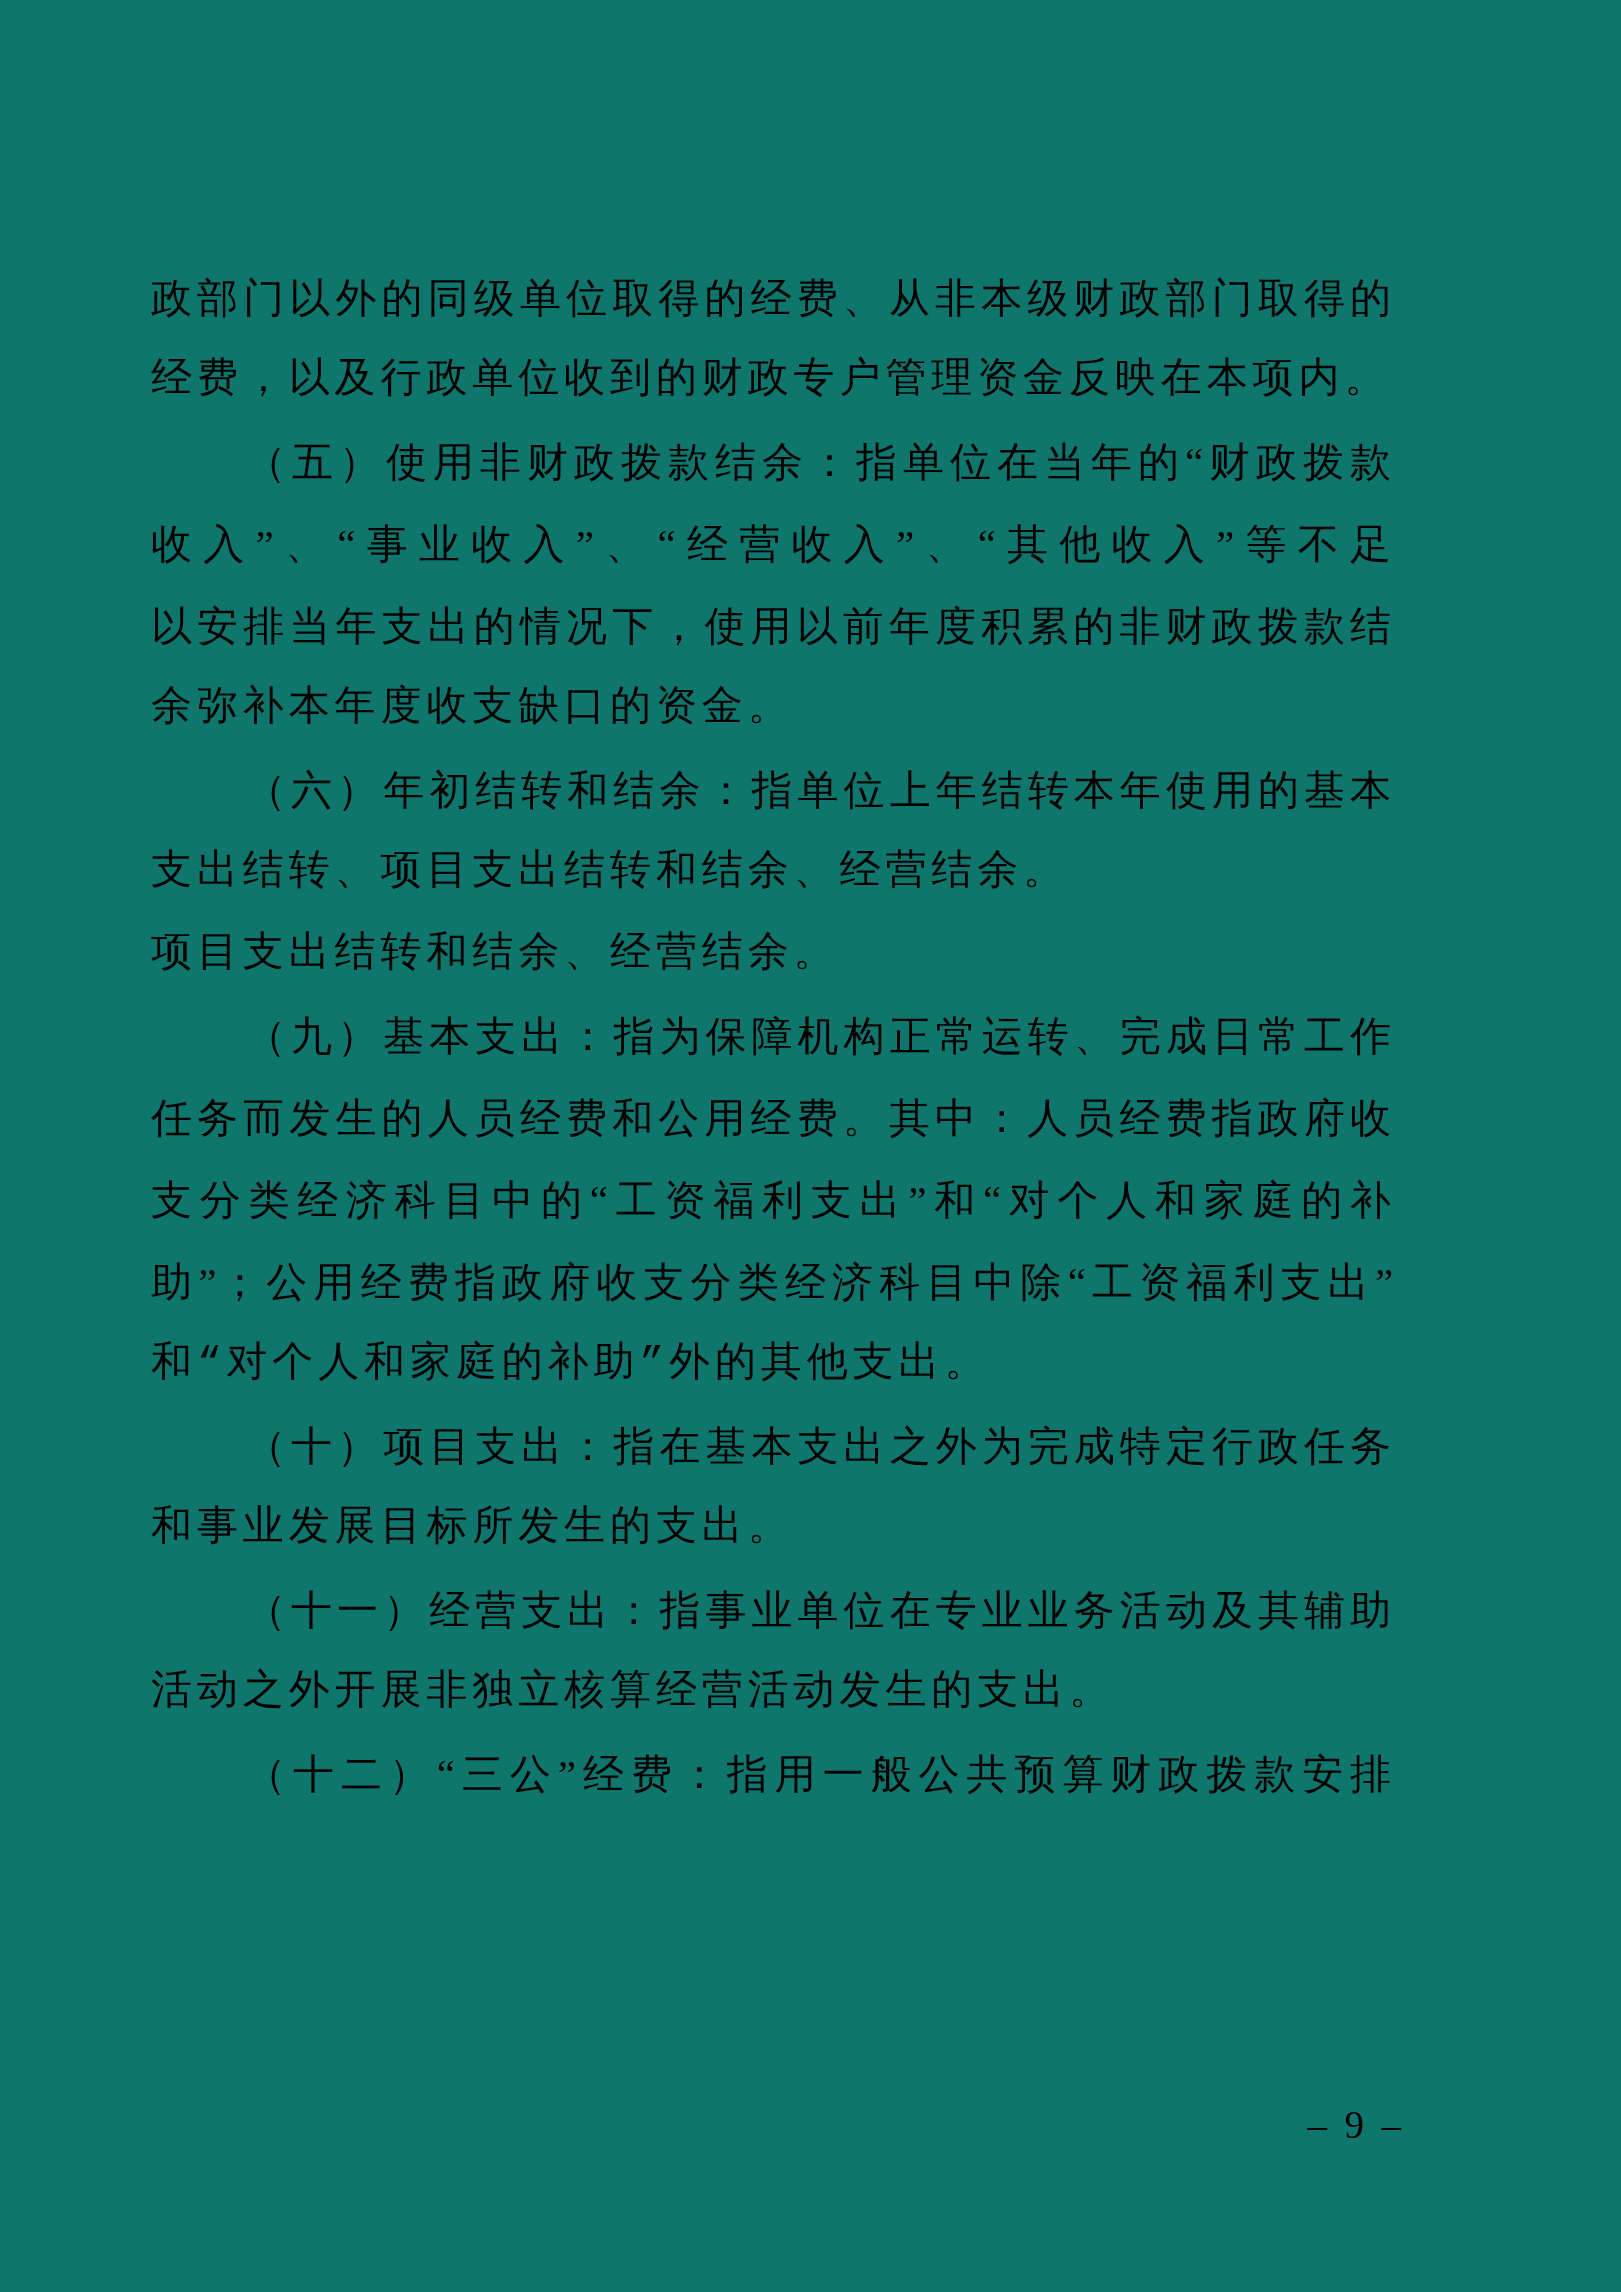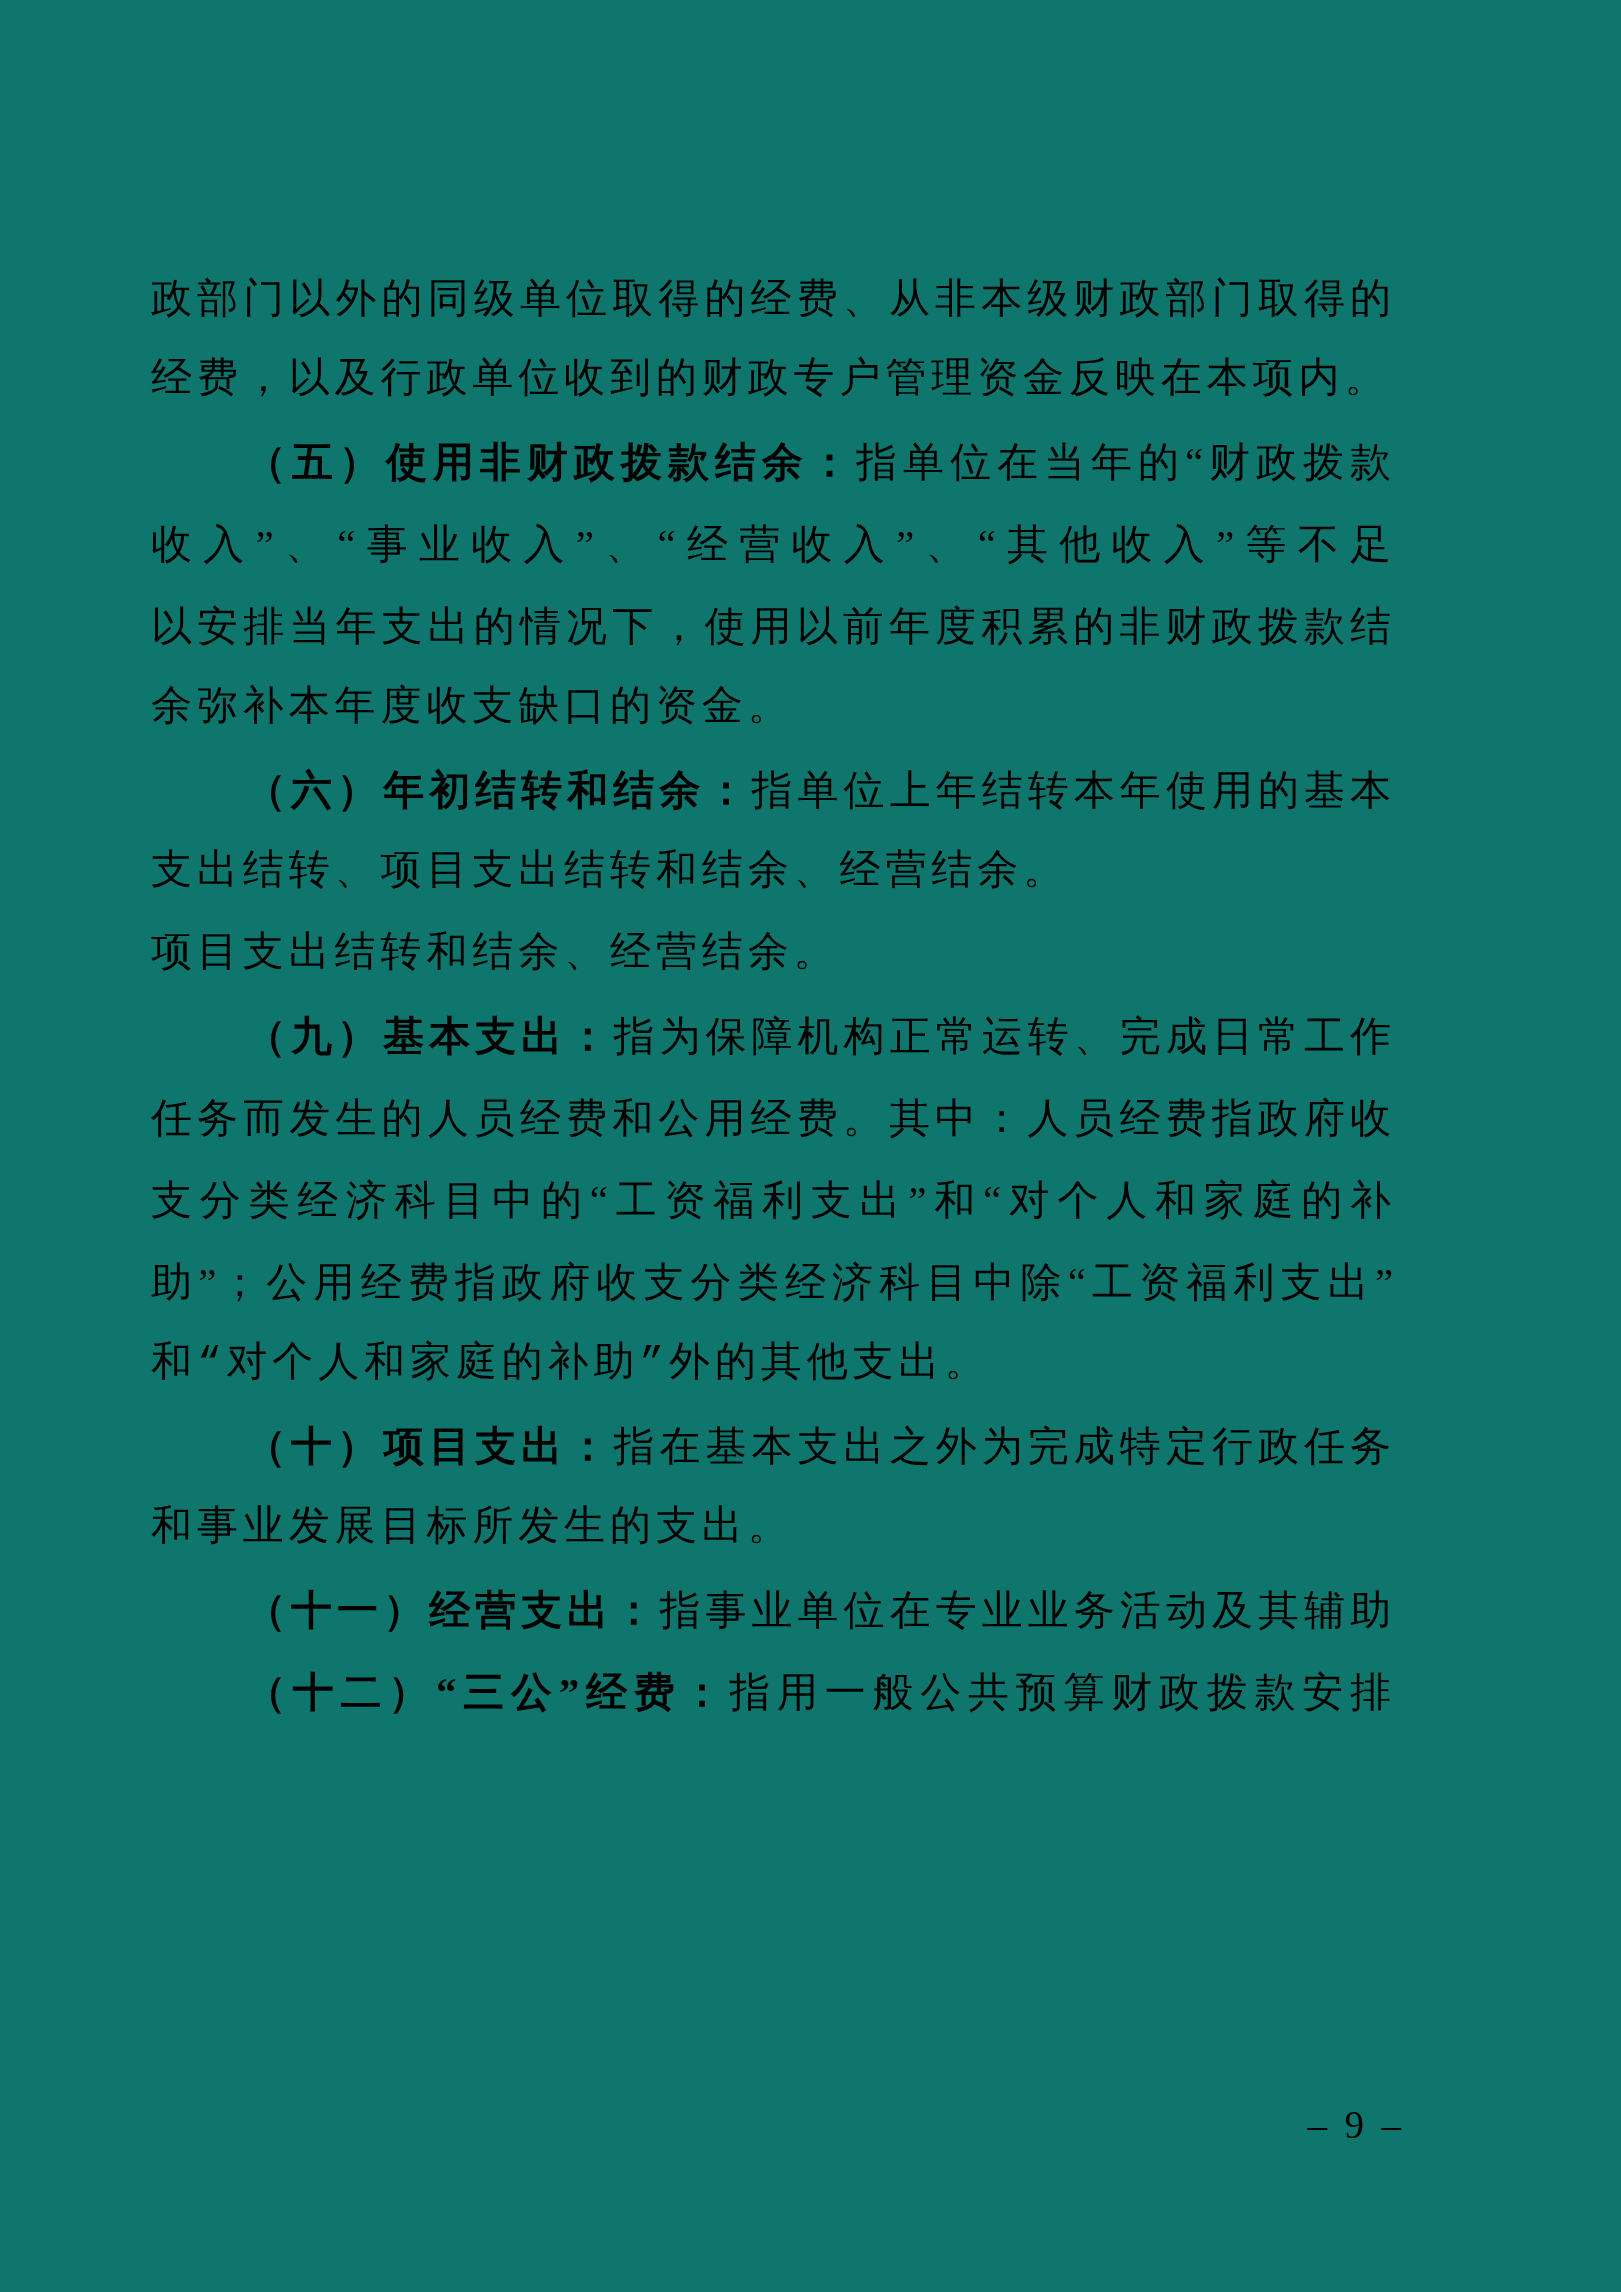--- a/index.html
+++ b/index.html
@@ -23,21 +23,21 @@
     height:82px;
     letter-spacing:4.9px;
     text-align:justify;
     text-align-last:justify;
     text-justify:inter-character;
     white-space:nowrap;
   }
   .line.tight { letter-spacing:2.9px; }
   .line.para-end { text-align-last:left;font-family:Liberation Mono, monospace; }
   .line.indent { text-indent:94px; }
-  .term { font-weight:700;margin-top:44px; }
+  .term { font-weight:400;margin-top:44px; }
   .footer {
     position:absolute;
     top:2103px;
     right:216px;
     font-size:39px;
     line-height:43px;
     letter-spacing:3.9px;
     color:#000000;
   }
 </style>
@@ -64,20 +64,21 @@
     <div class="line indent"><span class="term">（九）基本支出：</span><span>指为保障机构正常运转、完成日常工作</span></div>
     <div class="line"><span>任务而发生的人员经费和公用经费。其中：人员经费指政府收</span></div>
     <div class="line"><span>支分类经济科目中的“工资福利支出”和“对个人和家庭的补</span></div>
     <div class="line tight"><span>助”；公用经费指政府收支分类经济科目中除“工资福利支出”</span></div>
     <div class="line para-end"><span>和“对个人和家庭的补助”外的其他支出。</span></div>
 
     <div class="line indent"><span class="term">（十）项目支出：</span><span>指在基本支出之外为完成特定行政任务</span></div>
     <div class="line para-end"><span>和事业发展目标所发生的支出。</span></div>
 
     <div class="line indent"><span class="term">（十一）经营支出：</span><span>指事业单位在专业业务活动及其辅助</span></div>
+    <div class="line para-end"><span>活动之外开展非独立核算经营活动发生的支出。</span></div>
 
     <div class="line indent"><span class="term">（十二）“三公”经费：</span><span>指用一般公共预算财政拨款安排</span></div>
 
   </div>
 
   <div class="footer">– 9 –</div>
 </div>
 
 
 </body></html>

